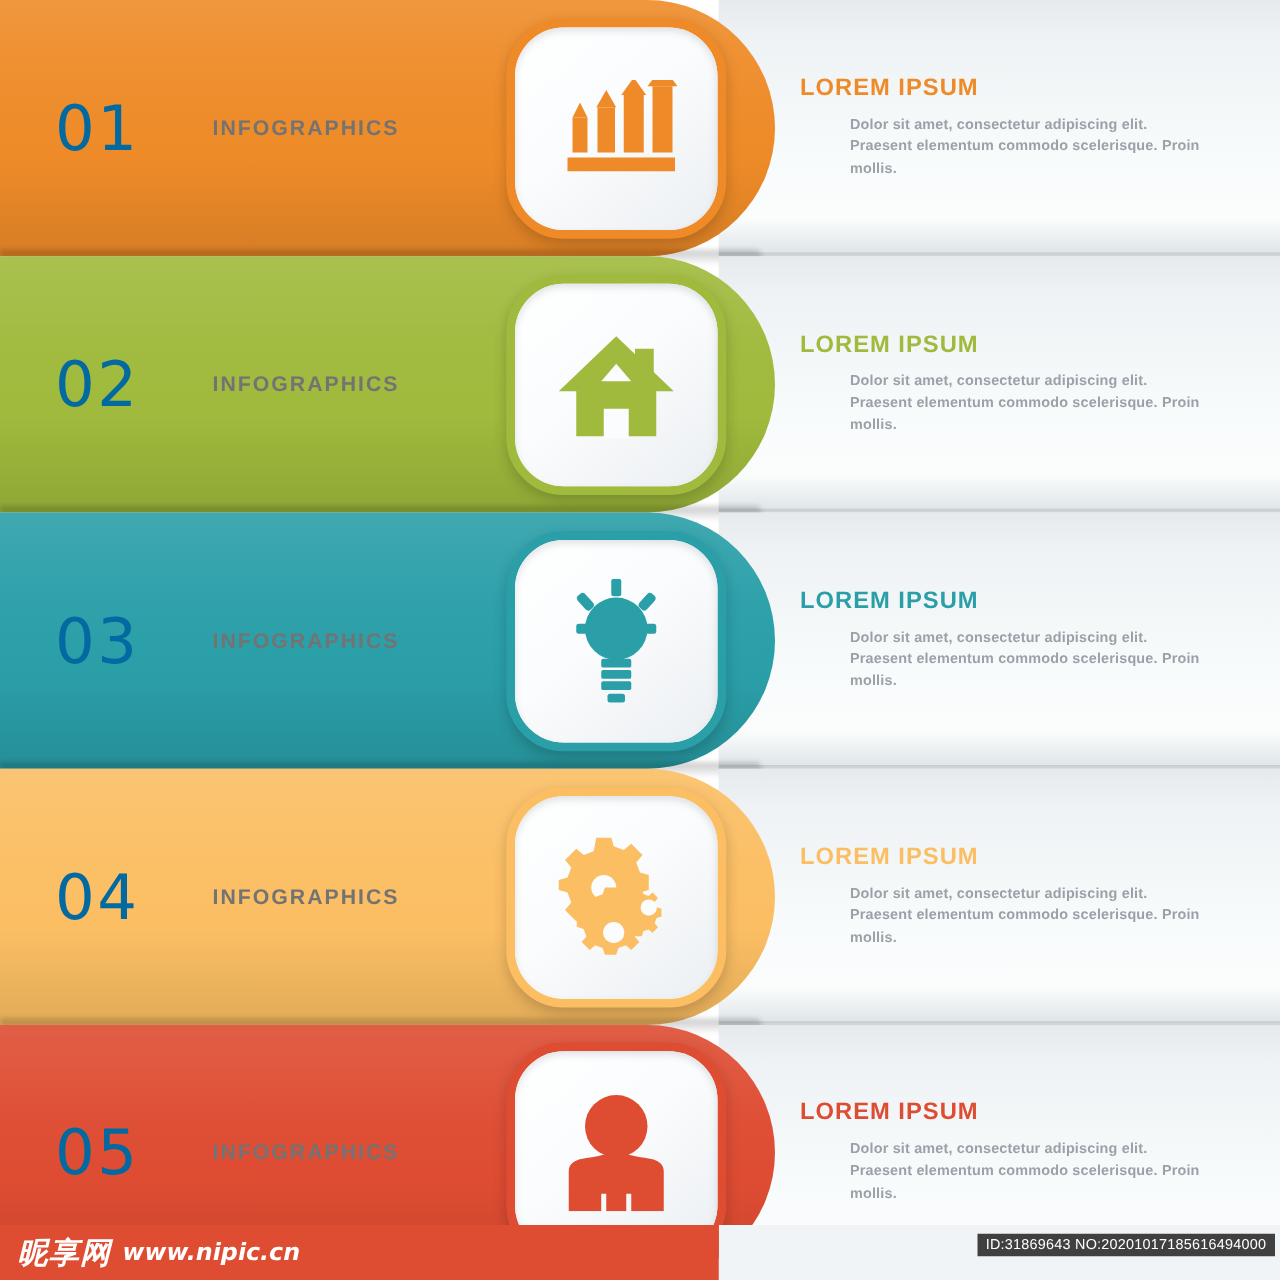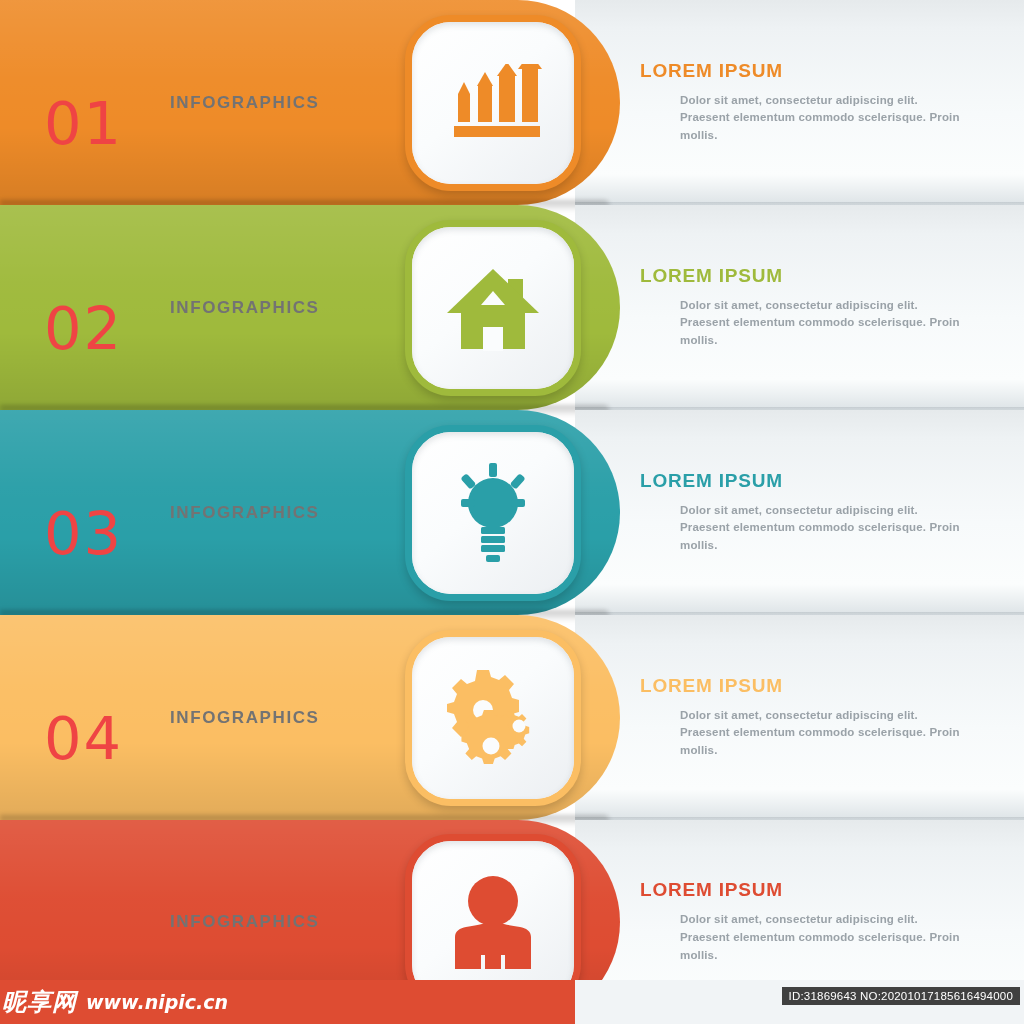--- a/index.html
+++ b/index.html
@@ -48,27 +48,26 @@
     position:absolute; left:0; bottom:-7px; height:12px; width:610px;
     border-radius:0 80px 80px 0;
     background:linear-gradient(to bottom, rgba(0,0,0,0.22), rgba(0,0,0,0.0));
     filter:blur(2px);
   }
 
   
   .num {
     position:absolute; left:44px; top:50%;
     transform:translateY(-50%);
-    color:#ef4444;
-    font-size:59px;
+    color:#0369a1;
+    font-size:50px;
     font-weight:400;
     letter-spacing:2px;
     line-height:1;
     font-family:"DejaVu Sans", sans-serif;
-    margin-top:20px;
   }
   .caption {
     position:absolute; left:170px; top:50%;
     transform:translateY(-50%);
     color:#737373;
     font-size:17px;
     font-weight:bold;
     letter-spacing:1.6px;
   }
 
@@ -101,21 +100,21 @@
     font-size:11.5px; font-weight:bold; color:#9aa2a8; line-height:1.55;
     letter-spacing:0.15px;
     margin-left:40px;
   }
 
   
   .footer { position:absolute; left:0; bottom:0; width:1024px; height:44px; z-index:40; }
   .footer-left {
     position:absolute; left:0; bottom:0; width:575px; height:44px;
     background:#de4c32;
-    display:flex; align-items:center; padding-left:2px;
+    display:flex; align-items:center; padding-left:14px;
   }
   .footer-right {
     position:absolute; right:0; bottom:0; width:449px; height:44px;
     background:#f1f4f6;
   }
   .wm-cn {
     color:#ffffff; font-size:24px; font-weight:bold; font-style:italic;
     letter-spacing:1px; font-family:"DejaVu Sans", sans-serif;
   }
   .wm-url {
@@ -274,20 +273,21 @@
       <h3 style="color:#fbbe63;">LOREM IPSUM</h3>
       <p>Dolor sit amet, consectetur adipiscing elit. Praesent elementum commodo scelerisque. Proin mollis.</p>
     </div>
   </div>
 
   <div class="row" style="top:820px;height:204px;">
     <div class="row-right"></div>
     <div class="bar" style="background:#de4c32;">
       <div class="bar-shade"></div>
     </div>
+    <div class="num" style="top:102px;">05</div>
     <div class="caption" style="top:102px;">INFOGRAPHICS</div>
 
     <div class="card" style="border-color:#de4c32; top:102px;">
       <div class="card-inner">
         <span>
           <svg width="88" height="94" viewBox="0 0 88 94">
             <g fill="#de4c32">
               <circle cx="44" cy="26" r="25"></circle>
               <path d="M6 62c0-6 5-9 11-10 6-1 12-2 16-3h22c4 1 10 2 16 3 6 1 11 4 11 10v32H56V80h-4v14H36V80h-4v14H6z"></path>
             </g>

